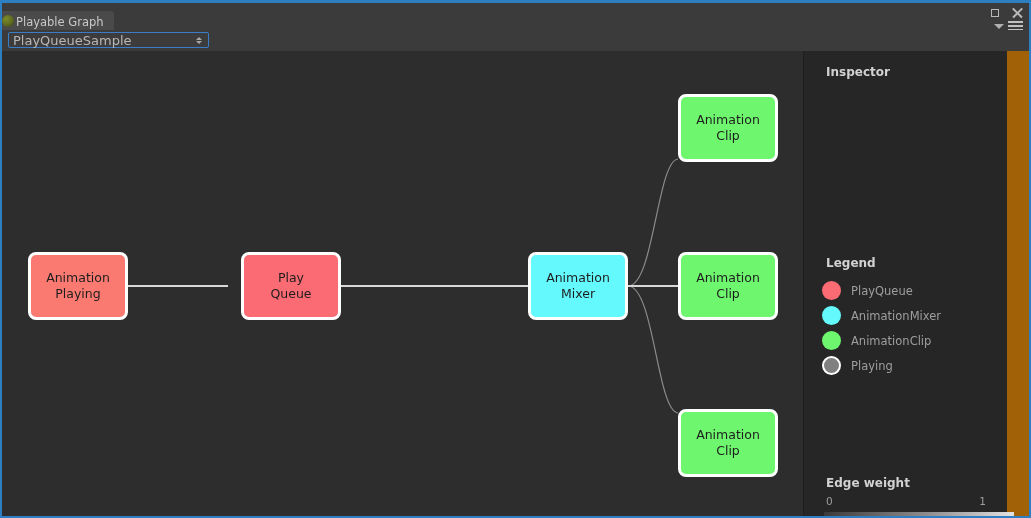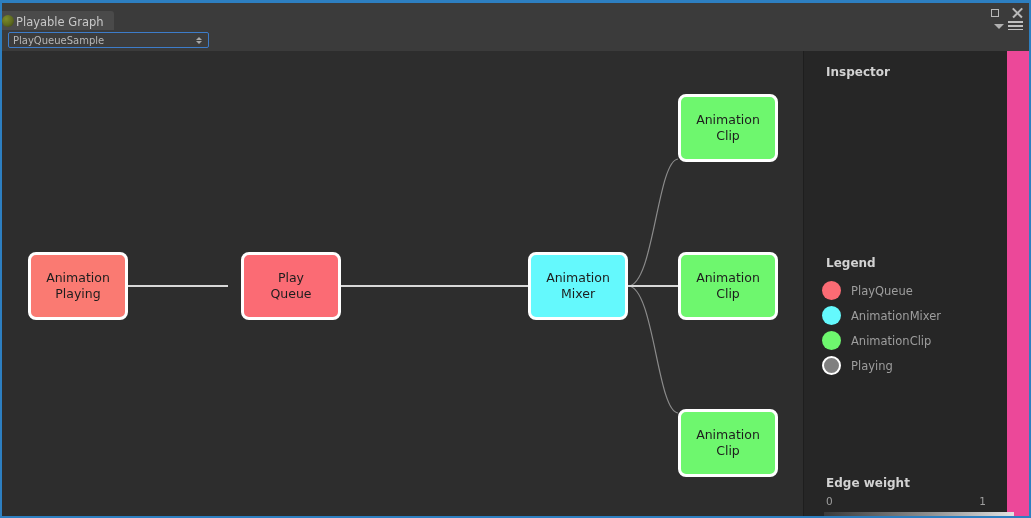--- a/index.html
+++ b/index.html
@@ -6,21 +6,21 @@
   html, body {
     width: 1031px; height: 518px;
     background: #1b1b1b;
     font-family: "DejaVu Sans", "Liberation Sans", sans-serif;
     overflow: hidden;
   }
 
   #window {
     position: relative;
     width: 1031px; height: 518px;
-    background: #ec4899;
+    background: #a16207;
     border: 2px solid #2d7fc1;
     border-top-width: 3px;
     overflow: hidden;
   }
 
   
   #titlebar {
     position: absolute; left: 0; top: 0;
     width: 1027px; height: 27px;
     background: #3b3b3b;
@@ -84,21 +84,21 @@
     position: absolute; left: 6px; top: 2px;
     width: 201px; height: 16px;
     background: #3c3c3c;
     border: 1px solid #3d7cc9;
     border-radius: 2px;
     display: flex; align-items: center;
     padding: 0 4px;
     cursor: pointer;
   }
   #graph-select-label {
-    color: #b7b7b7; font-size: 10px;
+    color: #b7b7b7; font-size: 13px;
     flex: 1; white-space: nowrap; overflow: hidden;
   }
   #select-arrows { display: flex; flex-direction: column; gap: 1px; margin-right: 2px; }
   #select-arrows .up {
     width: 0; height: 0;
     border-left: 3px solid transparent; border-right: 3px solid transparent;
     border-bottom: 3px solid #a8a8a8;
   }
   #select-arrows .dn {
     width: 0; height: 0;

